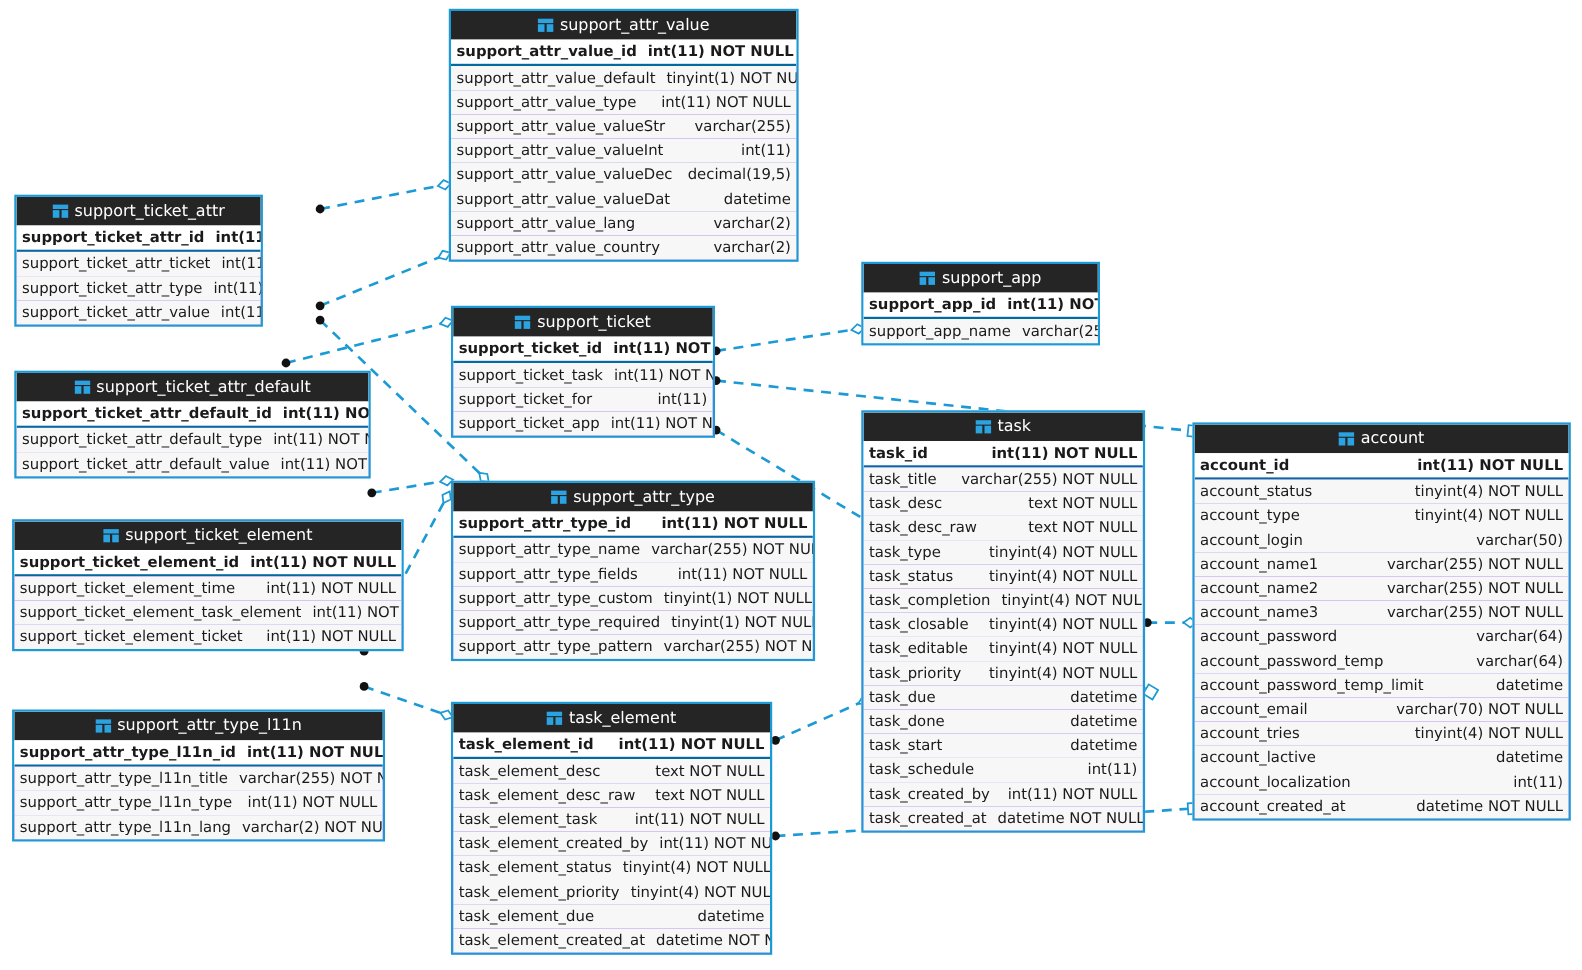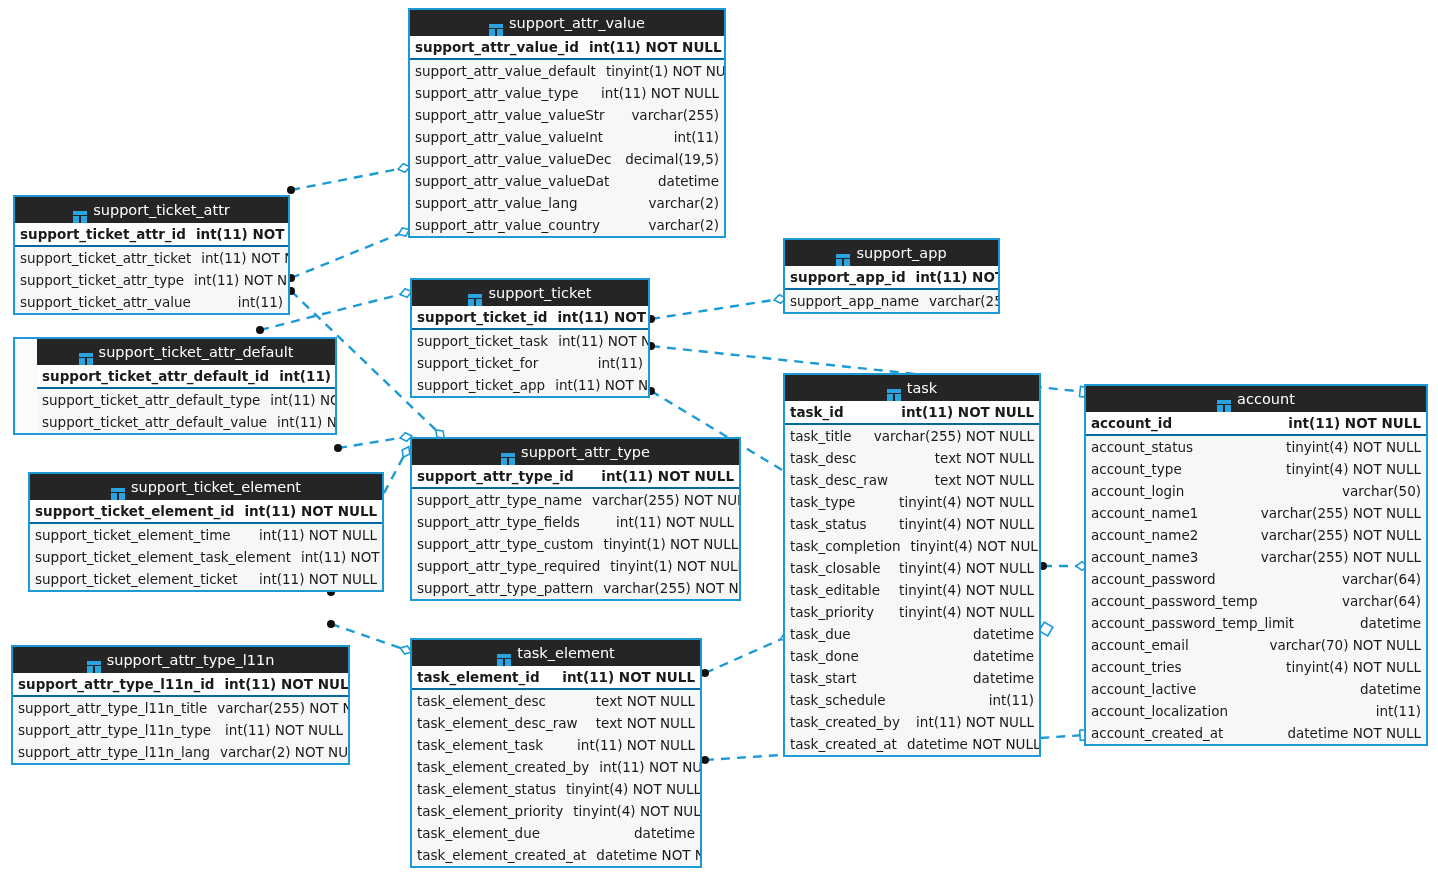--- a/index.html
+++ b/index.html
@@ -39,21 +39,21 @@
   }
   .tbl-header {
     background: #252526;
     color: #ffffff;
     font-size: 14.5px;
     height: 26px;
     line-height: 26px;
     text-align: center;
     white-space: nowrap;
     display: flex;
-    align-items: flex-end;
+    align-items: center;
     justify-content: center;
     gap: 6px;
   }
   .tbl-icon {
     display: inline-block;
     width: 14px;
     height: 12px;
     position: relative;
     flex: 0 0 auto;
   }
@@ -182,21 +182,21 @@
           <div class="row">
             <span class="col-name">support_attr_value_lang</span>
             <span class="col-type">varchar(2)</span>
           </div>
           <div class="row">
             <span class="col-name">support_attr_value_country</span>
             <span class="col-type">varchar(2)</span>
           </div>
         </div>
       </div>
-      <div class="table-node" style="left: 13px; top: 177px; width: 277px; margin-top: 18px;">
+      <div class="table-node" style="left: 13px; top: 177px; width: 226px;">
         <div class="tbl-header">
           <span class="tbl-icon">
             <i class="bar-top"></i>
             <i class="cell-l"></i>
             <i class="cell-r"></i>
           </span>
           <span class="tbl-title">support_ticket_attr</span>
         </div>
         <div class="pk-row">
           <div class="row">
@@ -264,21 +264,21 @@
           <div class="row">
             <span class="col-name">support_ticket_for</span>
             <span class="col-type">int(11)</span>
           </div>
           <div class="row">
             <span class="col-name">support_ticket_app</span>
             <span class="col-type">int(11) NOT NULL</span>
           </div>
         </div>
       </div>
-      <div class="table-node" style="left: 13px; top: 337px; width: 324px; padding-left: 22px;">
+      <div class="table-node" style="left: 13px; top: 337px; width: 324px;">
         <div class="tbl-header">
           <span class="tbl-icon">
             <i class="bar-top"></i>
             <i class="cell-l"></i>
             <i class="cell-r"></i>
           </span>
           <span class="tbl-title">support_ticket_attr_default</span>
         </div>
         <div class="pk-row">
           <div class="row">
@@ -480,21 +480,21 @@
           <div class="row">
             <span class="col-name">support_attr_type_required</span>
             <span class="col-type">tinyint(1) NOT NULL</span>
           </div>
           <div class="row">
             <span class="col-name">support_attr_type_pattern</span>
             <span class="col-type">varchar(255) NOT NULL</span>
           </div>
         </div>
       </div>
-      <div class="table-node" style="left: 28px; top: 472px; width: 356px;">
+      <div class="table-node" style="left: 11px; top: 472px; width: 356px;">
         <div class="tbl-header">
           <span class="tbl-icon">
             <i class="bar-top"></i>
             <i class="cell-l"></i>
             <i class="cell-r"></i>
           </span>
           <span class="tbl-title">support_ticket_element</span>
         </div>
         <div class="pk-row">
           <div class="row">

